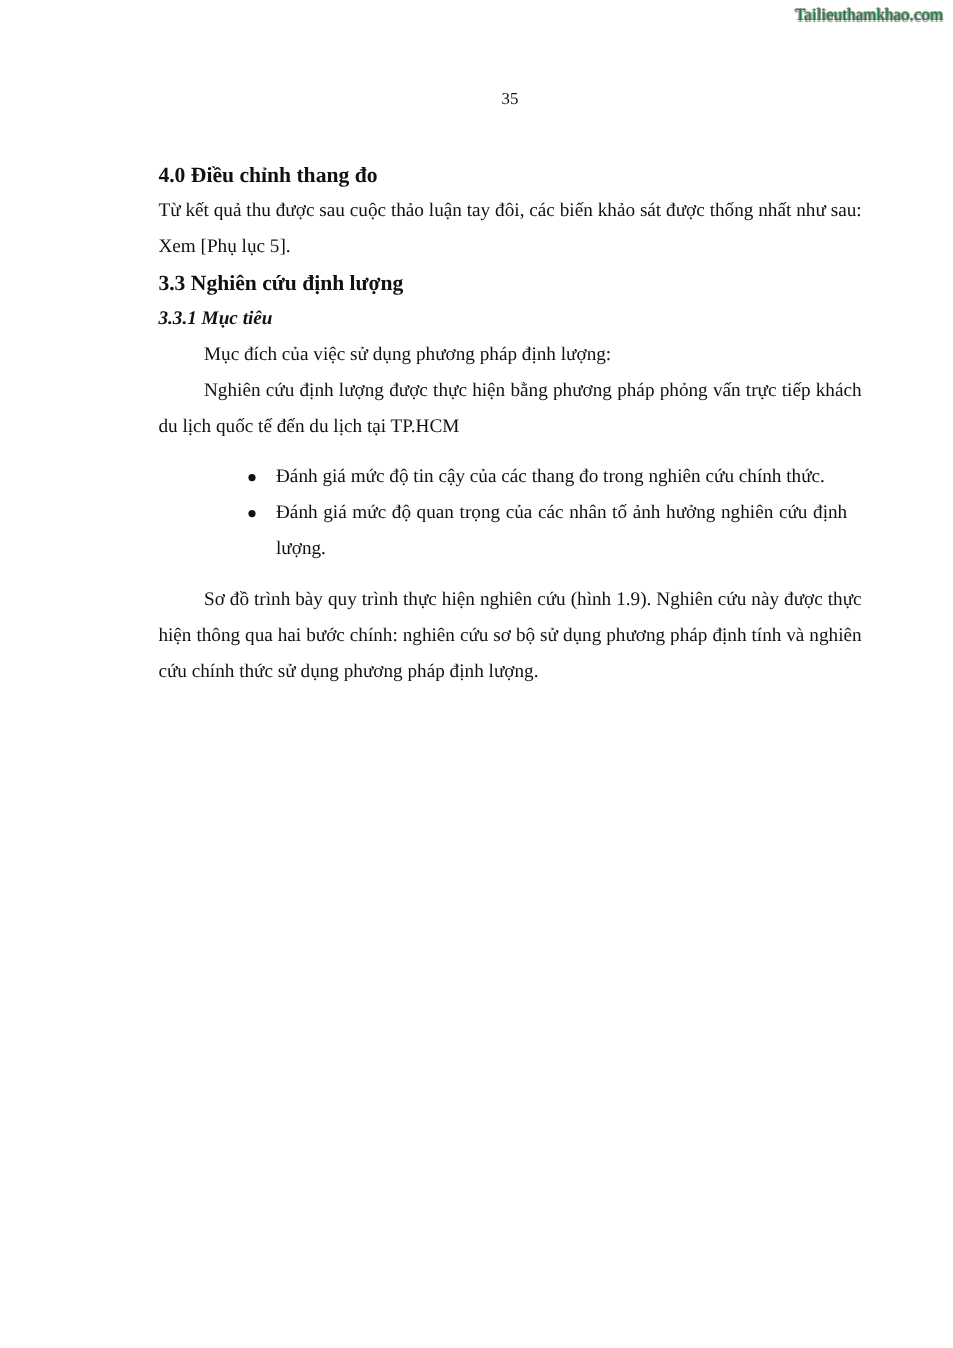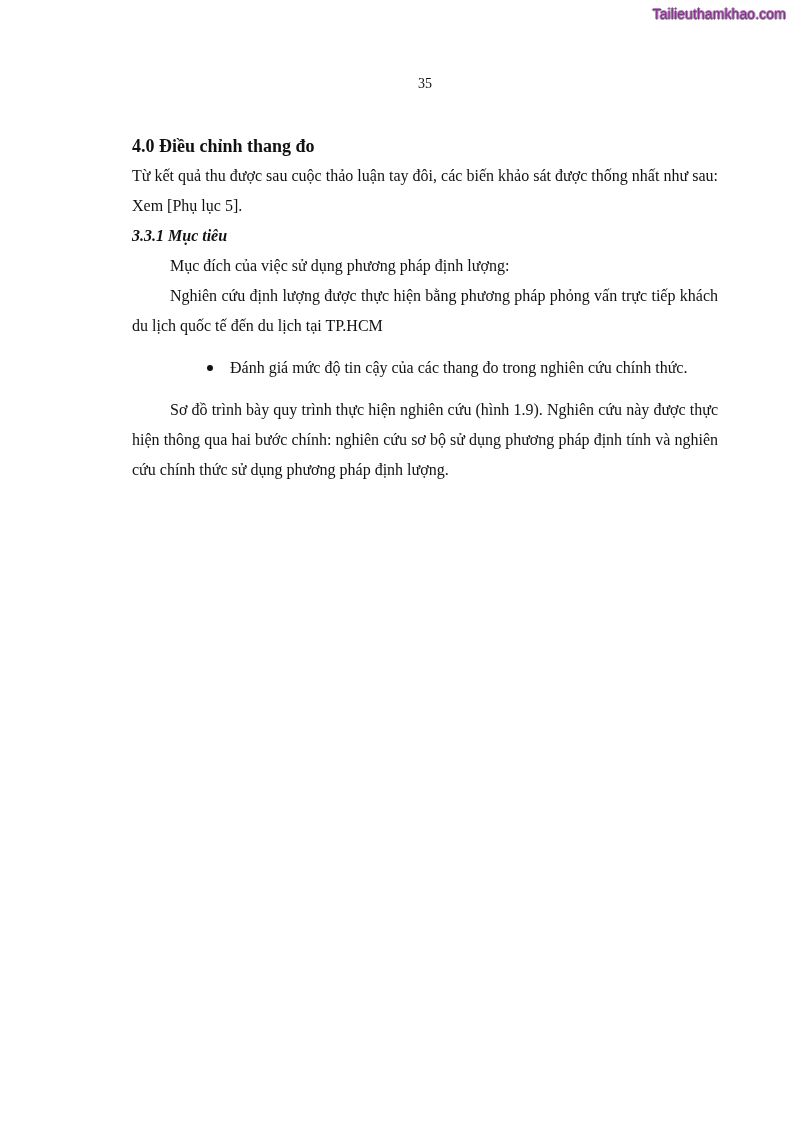--- a/index.html
+++ b/index.html
@@ -12,23 +12,23 @@
       height: 1123px;
       position: relative;
       overflow: hidden;
       font-family: "Liberation Serif", "DejaVu Serif", serif;
       color: #111111;
     }
     .watermark {
       position: absolute;
       top: 6px;
       right: 8px;
-      font-family: Liberation Sans, sans-serif;
+      font-family: Liberation Serif, serif;
       font-size: 14px;
-      color: #a21caf;
+      color: #15803d;
       letter-spacing: 0.1px;
       text-shadow:
         -1px 0 #9a9a9a, 1px 0 #9a9a9a,
         0 -1px #9a9a9a, 0 1px #9a9a9a;
     }
     .page-number {
       position: absolute;
       top: 76px;
       left: 0;
       width: 850px;
@@ -89,27 +89,32 @@
 
 <div class="watermark">Tailieuthamkhao.com</div>
 
 <div class="page-number">35</div>
 
 <div class="content">
 
   <h2 class="heading">4.0 Điều chỉnh thang đo</h2>
   <p class="para">Từ kết quả thu được sau cuộc thảo luận tay đôi, các biến khảo sát được thống nhất như sau: Xem [Phụ lục 5].</p>
 
+  <h2 class="heading">3.3 Nghiên cứu định lượng</h2>
 
   <h3 class="subheading">3.3.1 Mục tiêu</h3>
   <p class="para indent">Mục đích của việc sử dụng phương pháp định lượng:</p>
   <p class="para indent">Nghiên cứu định lượng được thực hiện bằng phương pháp phỏng vấn trực tiếp khách du lịch quốc tế đến du lịch tại TP.HCM</p>
 
   <ul class="bullets">
     <li class="bullet-item">
       <span class="bullet-dot"></span>
       <span>Đánh giá mức độ tin cậy của các thang đo trong nghiên cứu chính thức.</span>
     </li>
+    <li class="bullet-item">
+      <span class="bullet-dot"></span>
+      <span>Đánh giá mức độ quan trọng của các nhân tố ảnh hưởng nghiên cứu định lượng.</span>
+    </li>
   </ul>
 
   <p class="para indent">Sơ đồ trình bày quy trình thực hiện nghiên cứu (hình 1.9). Nghiên cứu này được thực hiện thông qua hai bước chính: nghiên cứu sơ bộ sử dụng phương pháp định tính và nghiên cứu chính thức sử dụng phương pháp định lượng.</p>
 
 </div>
 
 </body></html>

